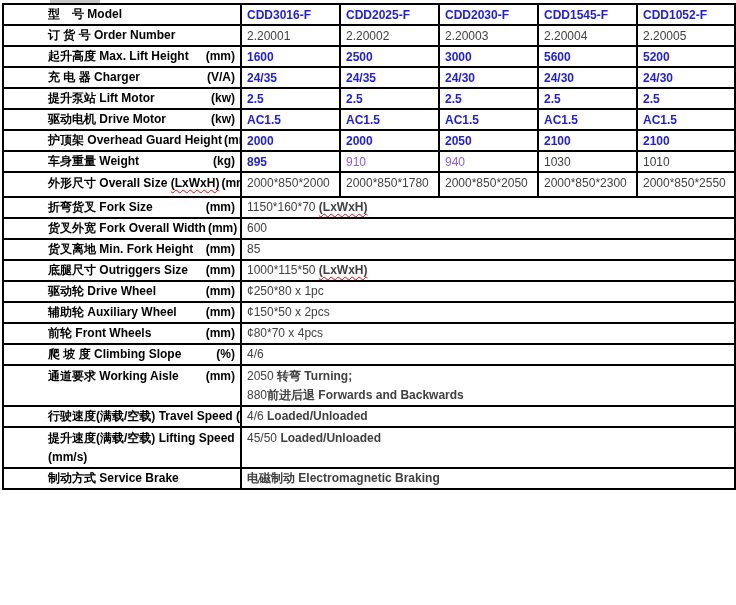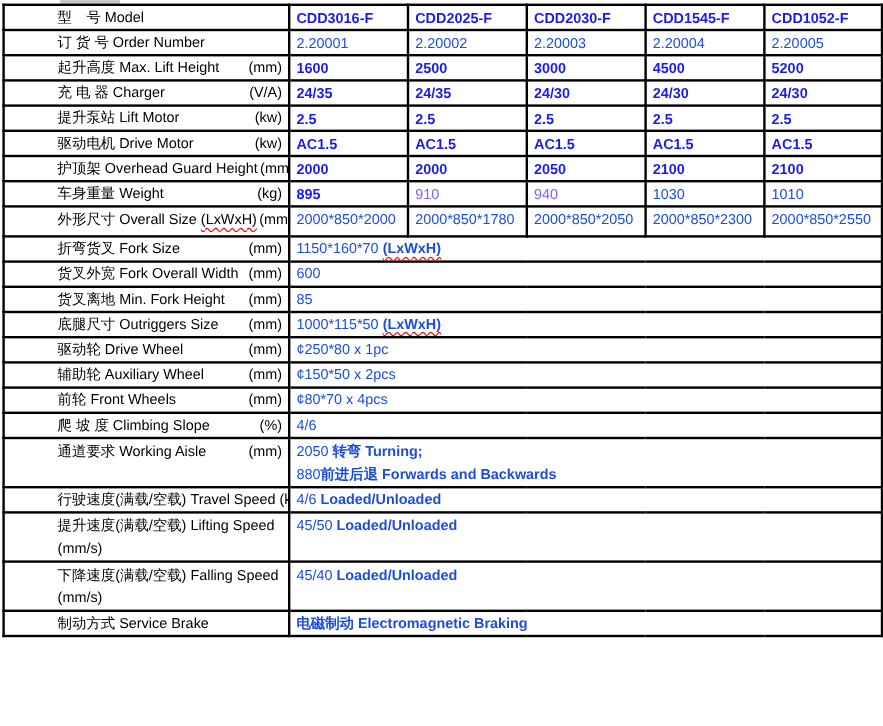--- a/index.html
+++ b/index.html
@@ -15,28 +15,28 @@
   }
   td{
     border:2px solid #000;
     font-size:12px;line-height:18px;
     padding:0 5px;overflow:hidden;white-space:nowrap;
     vertical-align:middle;color:#000;
   }
   tr{height:20px;}
   tr.tall{height:25px;}
   tr.tall td{vertical-align:top;padding-top:1px;}
-  td.label-cell{font-weight:normal;padding-left:44px;}
+  td.label-cell{font-weight:bold;padding-left:44px;}
   .lwrap{display:flex;justify-content:space-between;align-items:flex-start;}
   .ltext div{line-height:19px;}
   .unit{flex:0 0 auto;padding-left:2px;}
   td.val-cell div{line-height:19px;}
   .c-blue{color:#1c1ce6;font-weight:bold;}
   .c-red{color:#8b5cf6;}
-  .c-black{color:#1d4ed8;}
+  .c-black{color:#404040;}
   .bld{font-weight:bold;}
   .squig{
     text-decoration-line:underline;
     text-decoration-style:wavy;
     text-decoration-color:#ff0000;
     text-decoration-thickness:1px;
     text-underline-offset:2px;
   }
 </style>
 </head>
@@ -87,21 +87,21 @@
           <div class="lwrap">
             <div class="ltext">
               <div><span>起升高度 Max. Lift Height</span></div>
             </div>
             <span class="unit">(mm)</span>
           </div>
         </td>
         <td class="val-cell c-blue">1600</td>
         <td class="val-cell c-blue">2500</td>
         <td class="val-cell c-blue">3000</td>
-        <td class="val-cell c-blue">4500</td>
+        <td class="val-cell c-blue">5600</td>
         <td class="val-cell c-blue">5200</td>
       </tr>
       <tr>
         <td class="label-cell">
           <div class="lwrap">
             <div class="ltext">
               <div><span>充 电 器 Charger</span></div>
             </div>
             <span class="unit">(V/A)</span>
           </div>
@@ -323,33 +323,20 @@
             <div class="ltext">
               <div><span>提升速度(满载/空载) Lifting Speed</span></div>
               <div><span>(mm/s)</span></div>
             </div>
           </div>
         </td>
         <td colspan="5" class="val-cell c-black">
           <div><span>45/50 </span><span class="bld">Loaded/Unloaded</span></div>
         </td>
       </tr>
-      <tr class="tall">
-        <td class="label-cell">
-          <div class="lwrap">
-            <div class="ltext">
-              <div><span>下降速度(满载/空载) Falling Speed</span></div>
-              <div><span>(mm/s)</span></div>
-            </div>
-          </div>
-        </td>
-        <td colspan="5" class="val-cell c-black">
-          <div><span>45/40 </span><span class="bld">Loaded/Unloaded</span></div>
-        </td>
-      </tr>
       <tr>
         <td class="label-cell">
           <div class="lwrap">
             <div class="ltext">
               <div><span>制动方式 Service Brake</span></div>
             </div>
           </div>
         </td>
         <td colspan="5" class="val-cell c-black">
           <div><span class="bld">电磁制动 Electromagnetic Braking</span></div>

